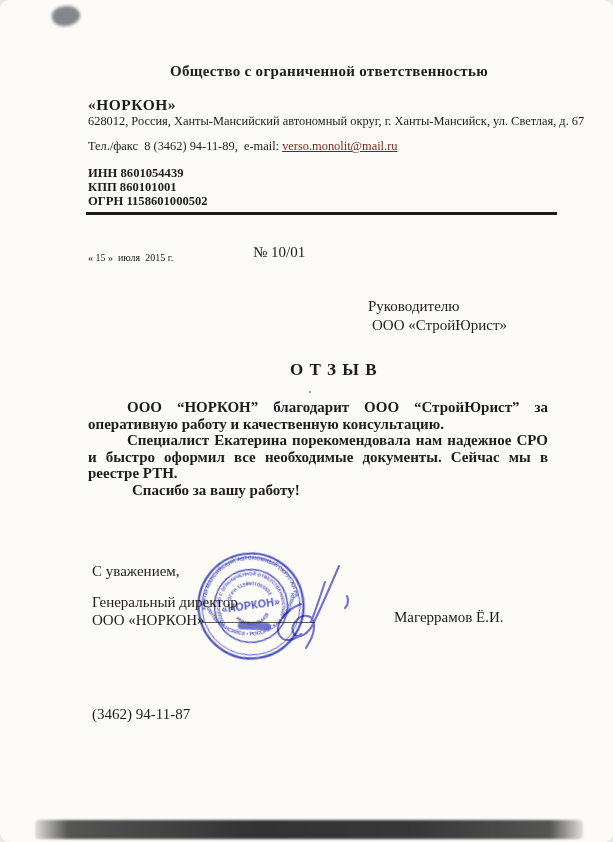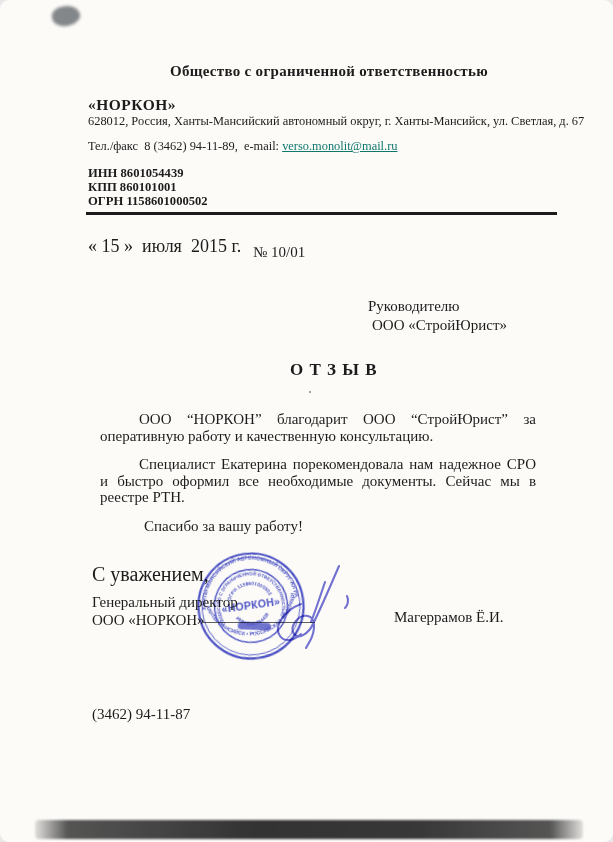--- a/index.html
+++ b/index.html
@@ -10,38 +10,38 @@
     font-family:"Liberation Serif","DejaVu Serif",serif;
     color:#1c1c1c;
     border-radius:9px;
   }
   .abs{position:absolute;}
   
   .org-type{left:88px;top:63px;width:482px;text-align:center;font-weight:bold;font-size:15px;letter-spacing:.3px;}
   .org-name{left:88px;top:96px;width:482px;text-align:left;font-weight:bold;font-size:15.5px;letter-spacing:.5px;}
   .address{left:88px;top:114px;font-size:12.4px;white-space:nowrap;}
   .contact{left:88px;top:139px;font-size:12.4px;white-space:pre;}
-  .email{color:#0f766e;text-decoration:underline;cursor:pointer;text-align:center;}
+  .email{color:#7f1d1d;text-decoration:underline;cursor:pointer;text-align:center;}
   .codes{left:88px;top:166px;font-size:12.6px;font-weight:bold;line-height:14px;}
   .rule{left:86px;top:212px;width:471px;height:2.5px;background:#1b1b1b;}
   
-  .ref-date{left:88px;top:236px;font-size:18px;white-space:pre;}
+  .ref-date{left:88px;top:252px;font-size:10px;white-space:pre;}
   .ref-num{left:253px;top:244px;font-size:15px;}
   
   .recipient{left:368px;top:281px;font-size:15px;line-height:18.5px;margin-top:16px;}
   .recipient .l2{padding-left:4px;}
   
   .title{left:290px;top:360px;font-size:17px;font-weight:bold;letter-spacing:1px;white-space:pre;}
   .speck{left:309px;top:391px;width:2px;height:2px;border-radius:50%;background:#8a8a8a;}
   
   .body-text{left:88px;top:399px;width:460px;font-size:15px;line-height:16.6px;text-align:justify;}
-  .body-text p{margin:12px;text-indent:39px;}
+  .body-text p{margin:0;text-indent:39px;font-weight:bold;}
   .body-text p.last{text-indent:44px;}
   
-  .salutation{left:92px;top:563px;font-size:20px;}
+  .salutation{left:92px;top:563px;font-size:15px;}
   .position{left:92px;top:594px;font-size:15px;line-height:17.5px;}
   .signer{left:394px;top:609px;font-size:15px;}
   .sig-line{left:203px;top:622px;width:112px;height:1px;background:#3a3a3a;opacity:.8;}
   .stamp-svg{left:194px;top:549px;mix-blend-mode:multiply;}
   .sign-svg{left:263px;top:556px;mix-blend-mode:multiply;}
   
   .footer-phone{left:92px;top:706px;font-size:15px;}
   
   .scan-smudge{left:52px;top:6px;width:28px;height:20px;background:#6f7276;border-radius:45% 60% 50% 55%;filter:blur(1.5px);opacity:.85;transform:rotate(-12deg);}
   .scan-bar{left:35px;top:820px;width:548px;height:19px;border-radius:4px;filter:blur(1px);

